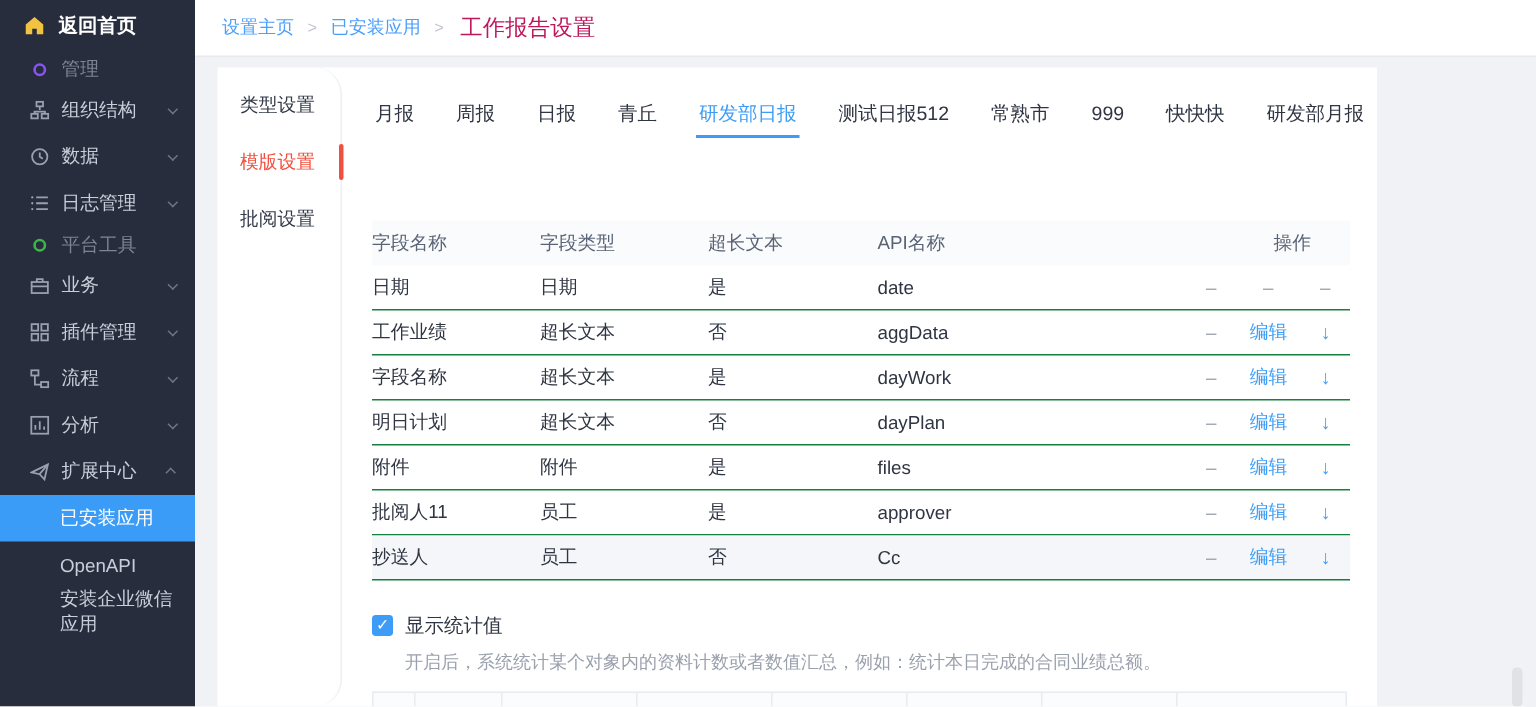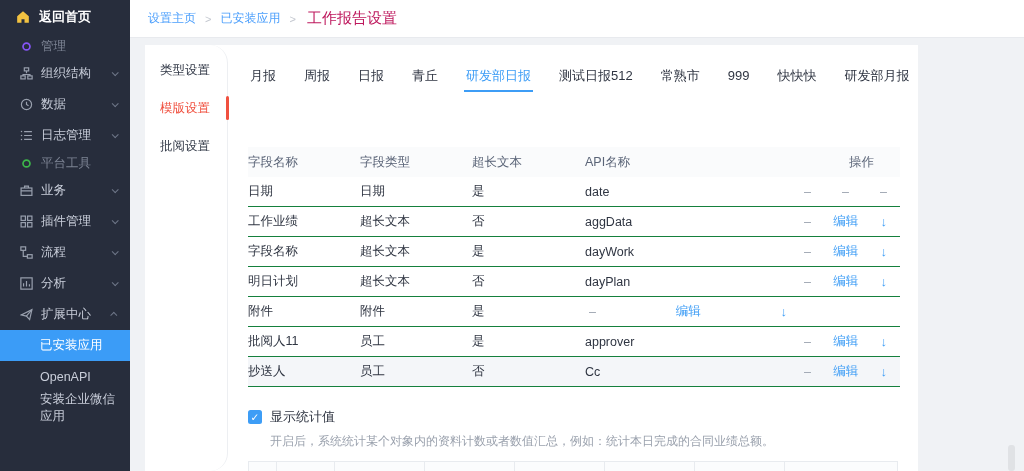--- a/index.html
+++ b/index.html
@@ -306,20 +306,21 @@
             <span class="dash">–</span>
             <span class="link">编辑</span>
             <span class="arrow">↓</span>
           </div>
         </div>
 
         <div class="tr">
           <div class="td">附件</div>
           <div class="td">附件</div>
           <div class="td">是</div>
+          <div class="td">files</div>
           <div class="td ops">
             <span class="dash">–</span>
             <span class="link">编辑</span>
             <span class="arrow">↓</span>
           </div>
         </div>
 
         <div class="tr">
           <div class="td">批阅人11</div>
           <div class="td">员工</div>

